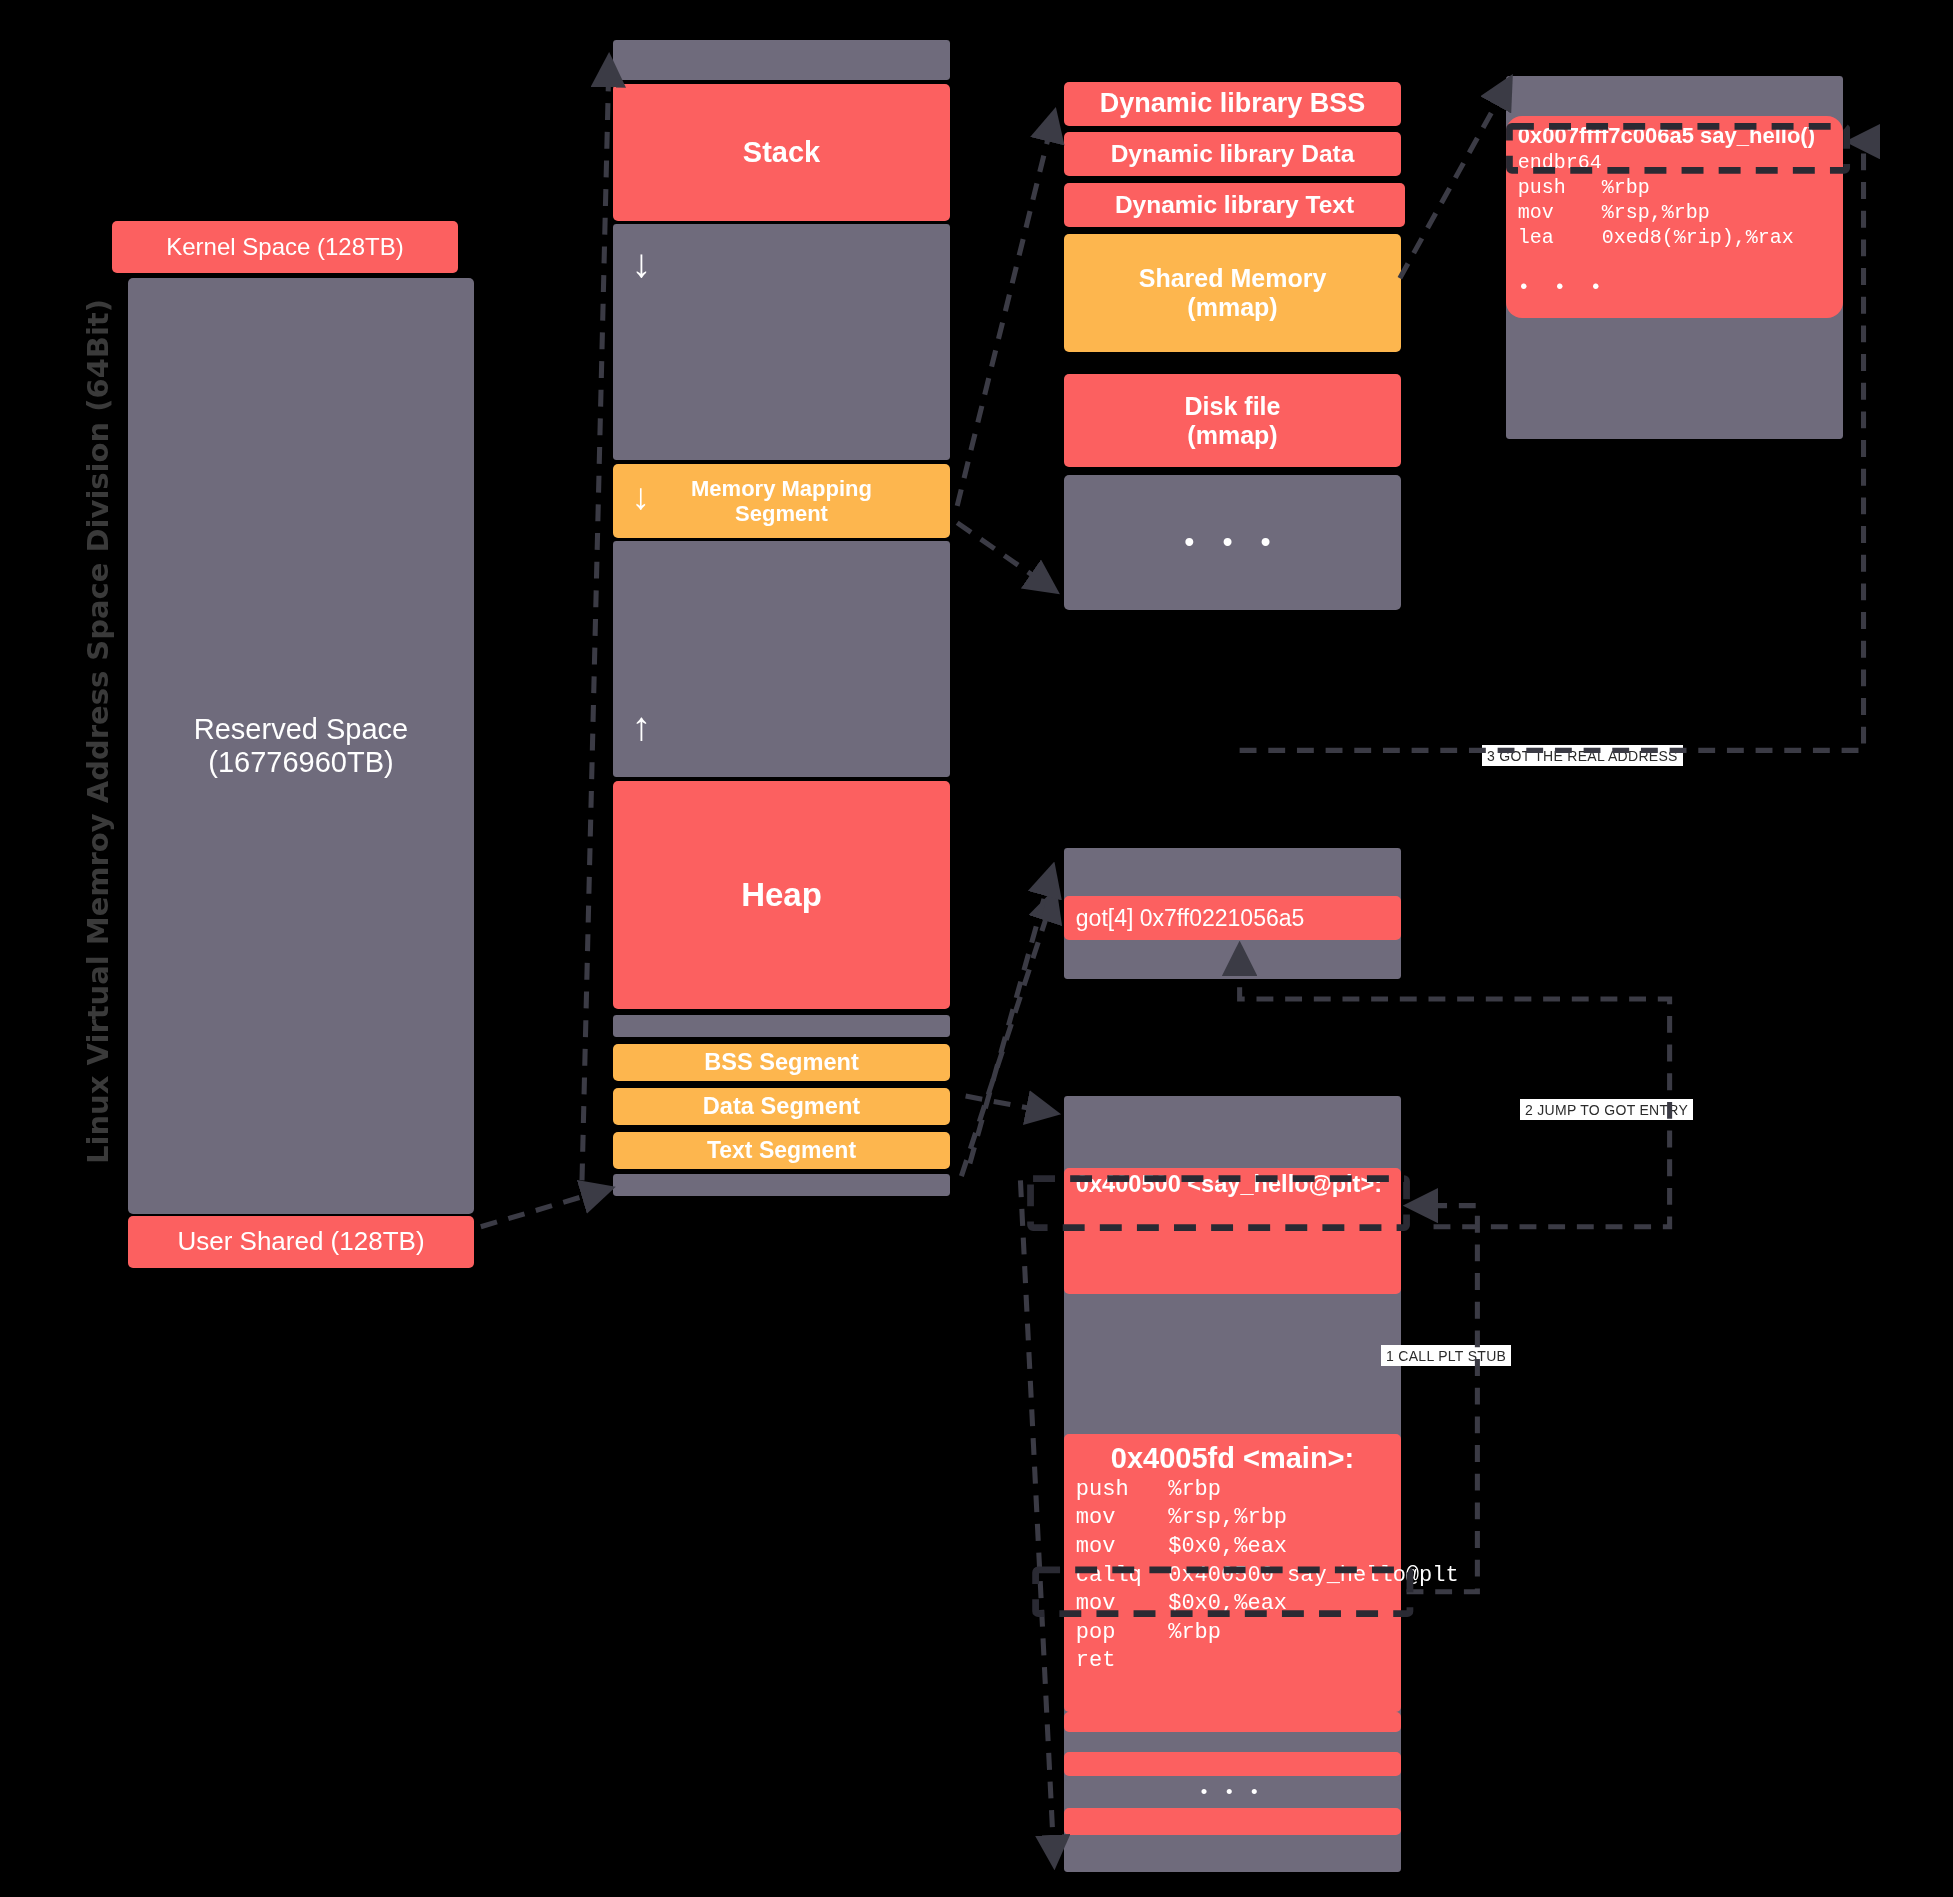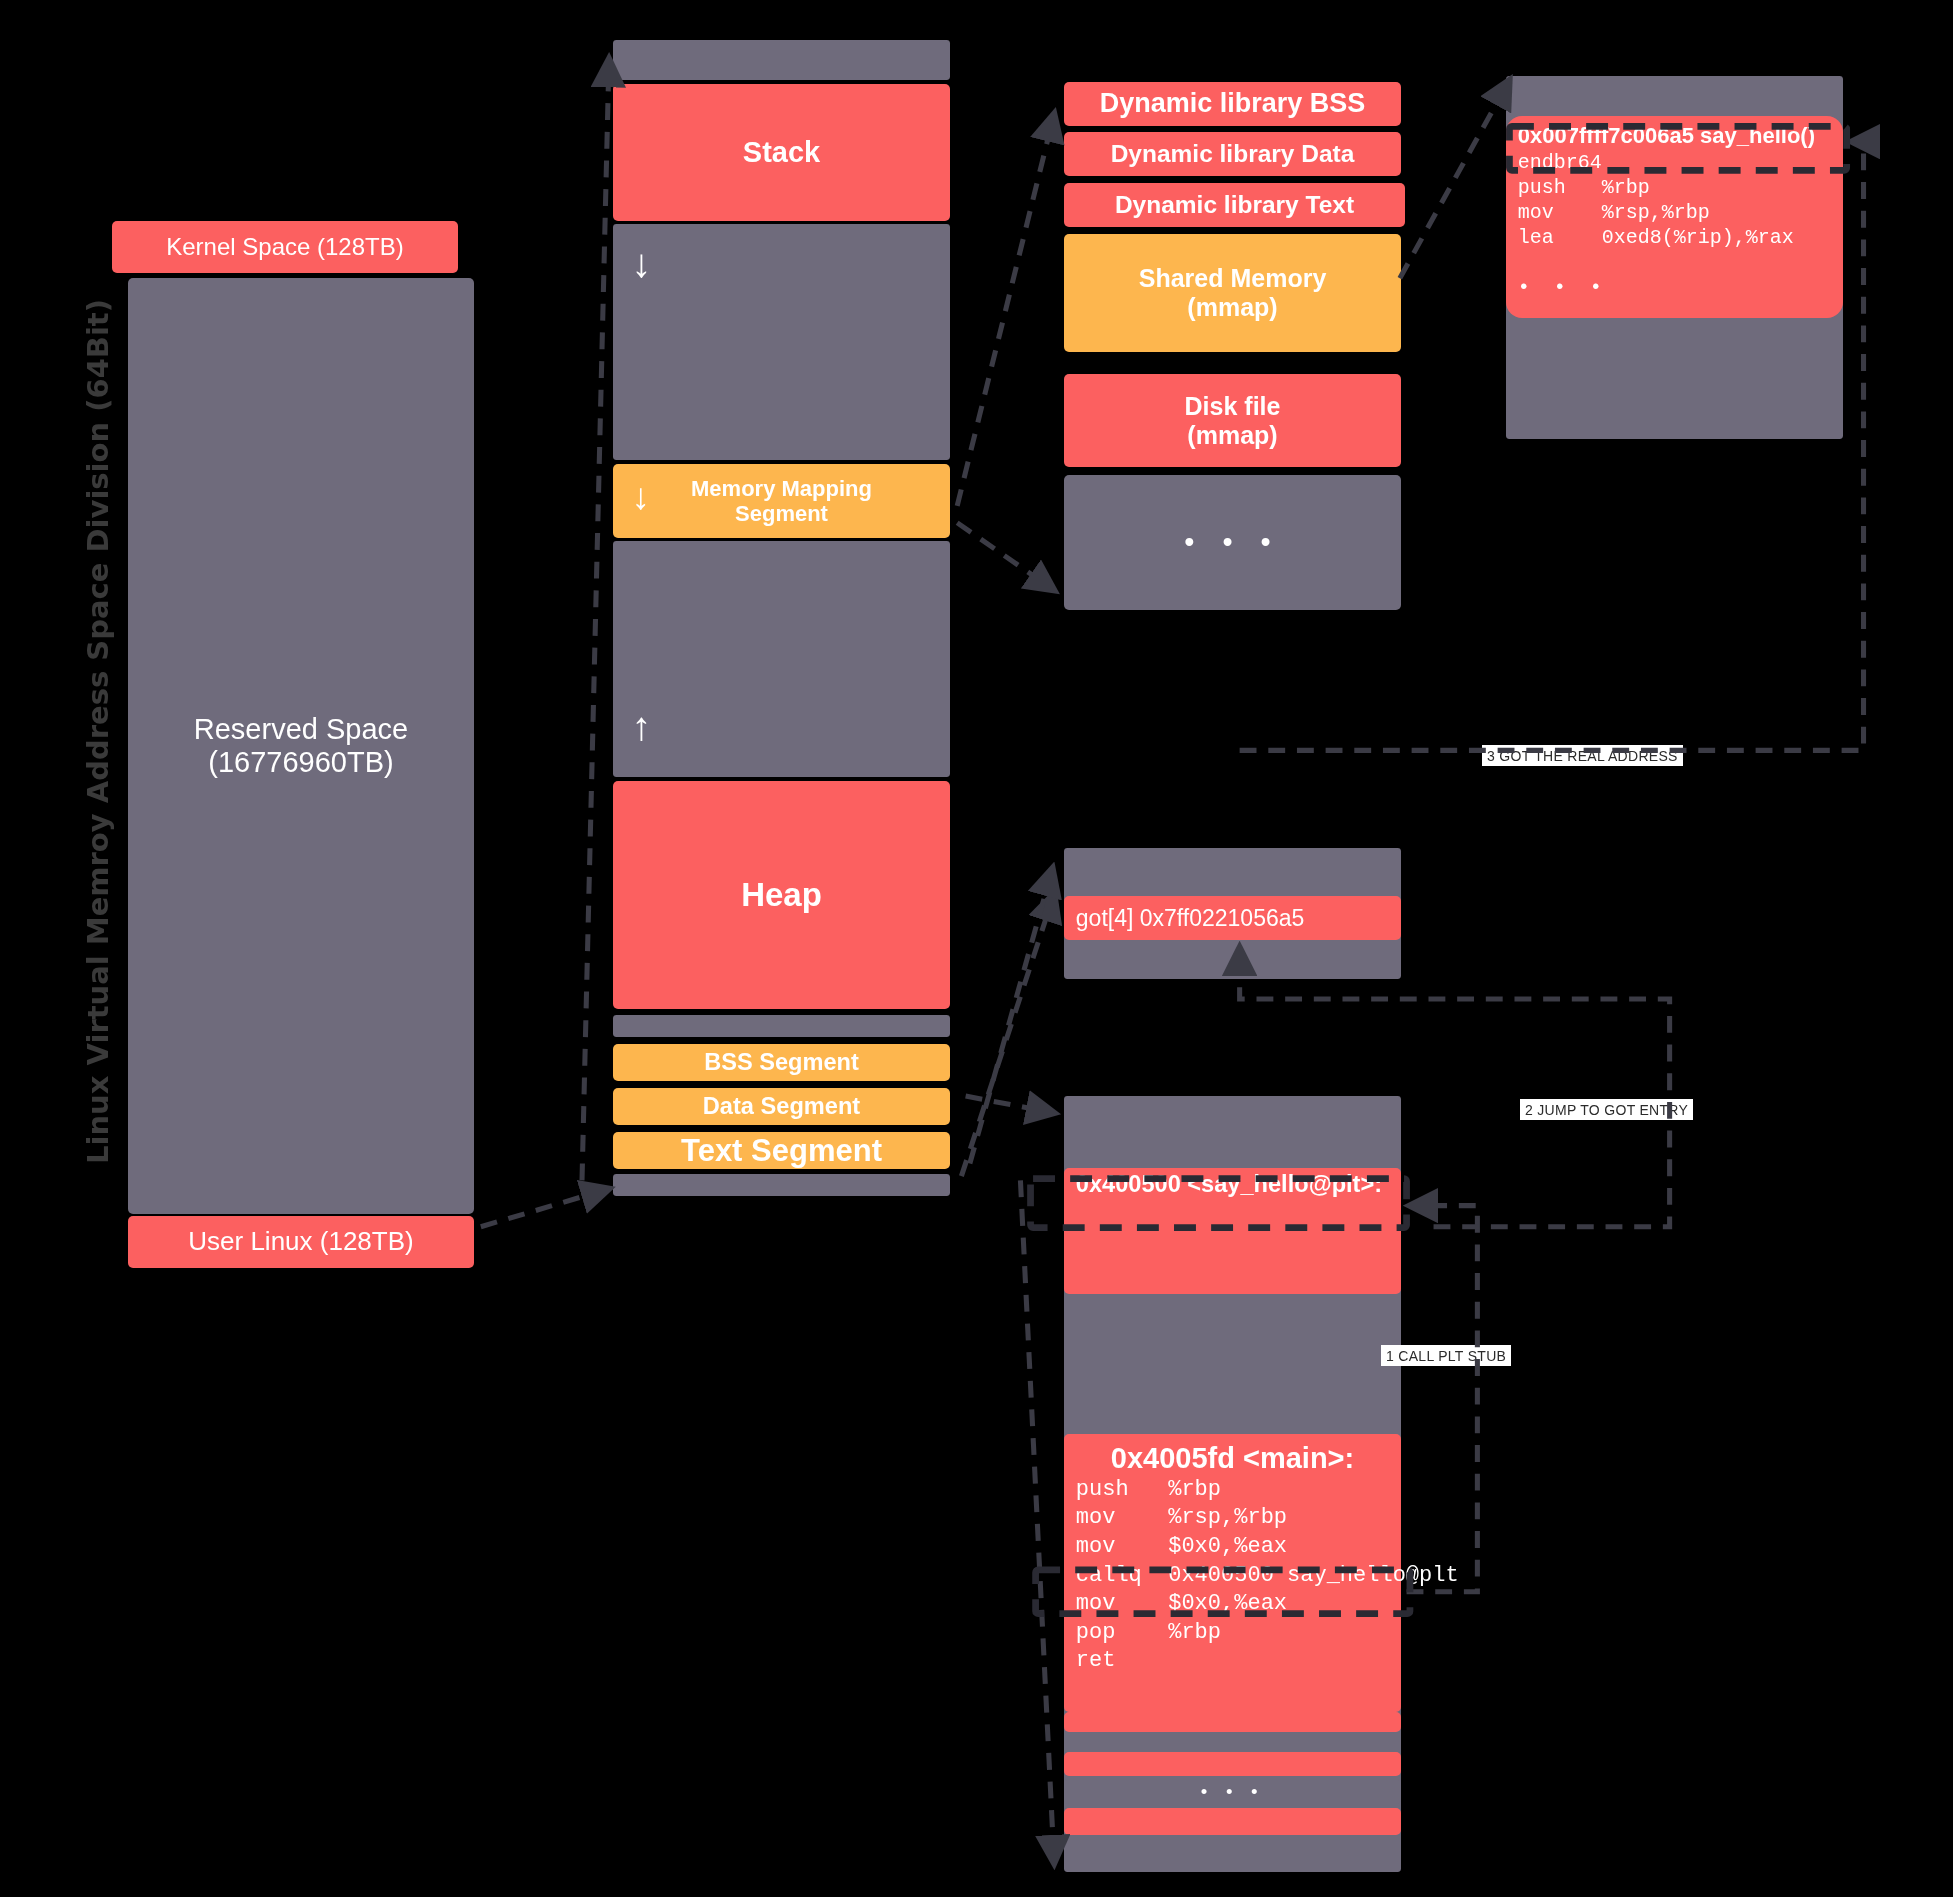--- a/index.html
+++ b/index.html
@@ -30,21 +30,21 @@
 
   <div class="vtitle" style="left:81px;top:1164px;transform:rotate(-90deg);font-size:29px;">Linux Virtual Memroy Address Space Division (64Bit)</div>
 
   <div class="abs blk red" style="left:112px;top:221px;width:346px;height:52px;font-size:24px;">Kernel Space (128TB)</div>
 
   <div class="abs blk gray codeless" style="left:128px;top:278px;width:346px;height:936px;flex-direction:column;font-size:29px;">
     <div>Reserved Space</div>
     <div>(16776960TB)</div>
   </div>
 
-  <div class="abs blk red" style="left:128px;top:1216px;width:346px;height:52px;font-size:26px;">User Linux (128TB)</div>
+  <div class="abs blk red" style="left:128px;top:1216px;width:346px;height:52px;font-size:26px;">User Shared (128TB)</div>
 
   <div class="abs gray" style="left:613px;top:40px;width:337px;height:40px;border-radius:3.4px;"></div>
 
   <div class="abs blk red" style="left:613px;top:84px;width:337px;height:137px;font-size:29px;font-weight:bold;">Stack</div>
 
   <div class="abs gray" style="left:613px;top:224px;width:337px;height:236px;border-radius:3.4px;">
      <div class="abs" style="left:18.6px;top:18.6px;color:#fff;font-size:40px;line-height:1;">↓</div>
   </div>
 
   <div class="abs blk orange" style="left:613px;top:464px;width:337px;height:74px;flex-direction:column;font-size:22px;font-weight:bold;">
@@ -56,21 +56,21 @@
   <div class="abs gray" style="left:613px;top:541px;width:337px;height:236px;border-radius:3.4px;">
      <div class="abs" style="left:18.6px;top:165px;color:#fff;font-size:40px;line-height:1;">↑</div>
   </div>
 
   <div class="abs blk red" style="left:613px;top:781px;width:337px;height:228px;font-size:33px;font-weight:bold;">Heap</div>
 
   <div class="abs gray" style="left:613px;top:1015px;width:337px;height:22px;border-radius:3.4px;"></div>
 
   <div class="abs blk orange" style="left:613px;top:1044px;width:337px;height:37px;font-size:23.6px;font-weight:bold;">BSS Segment</div>
   <div class="abs blk orange" style="left:613px;top:1088px;width:337px;height:37px;font-size:23.6px;font-weight:bold;">Data Segment</div>
-  <div class="abs blk orange" style="left:613px;top:1132px;width:337px;height:37px;font-size:31px;font-weight:bold;">Text Segment</div>
+  <div class="abs blk orange" style="left:613px;top:1132px;width:337px;height:37px;font-size:23px;font-weight:bold;">Text Segment</div>
 
   <div class="abs gray" style="left:613px;top:1174px;width:337px;height:22px;border-radius:3.4px;"></div>
 
   <div class="abs blk red" style="left:1064px;top:82px;width:337px;height:44px;font-size:27px;font-weight:bold;">Dynamic library BSS</div>
   <div class="abs blk red" style="left:1064px;top:132px;width:337px;height:44px;font-size:24.5px;font-weight:bold;">Dynamic library Data</div>
   <div class="abs blk red" style="left:1064px;top:183px;width:341px;height:44px;font-size:24.5px;font-weight:bold;">Dynamic library Text</div>
 
   <div class="abs blk orange" style="left:1064px;top:234px;width:337px;height:118px;flex-direction:column;font-size:25px;font-weight:bold;">
     <div>Shared Memory</div>
     <div>(mmap)</div>

